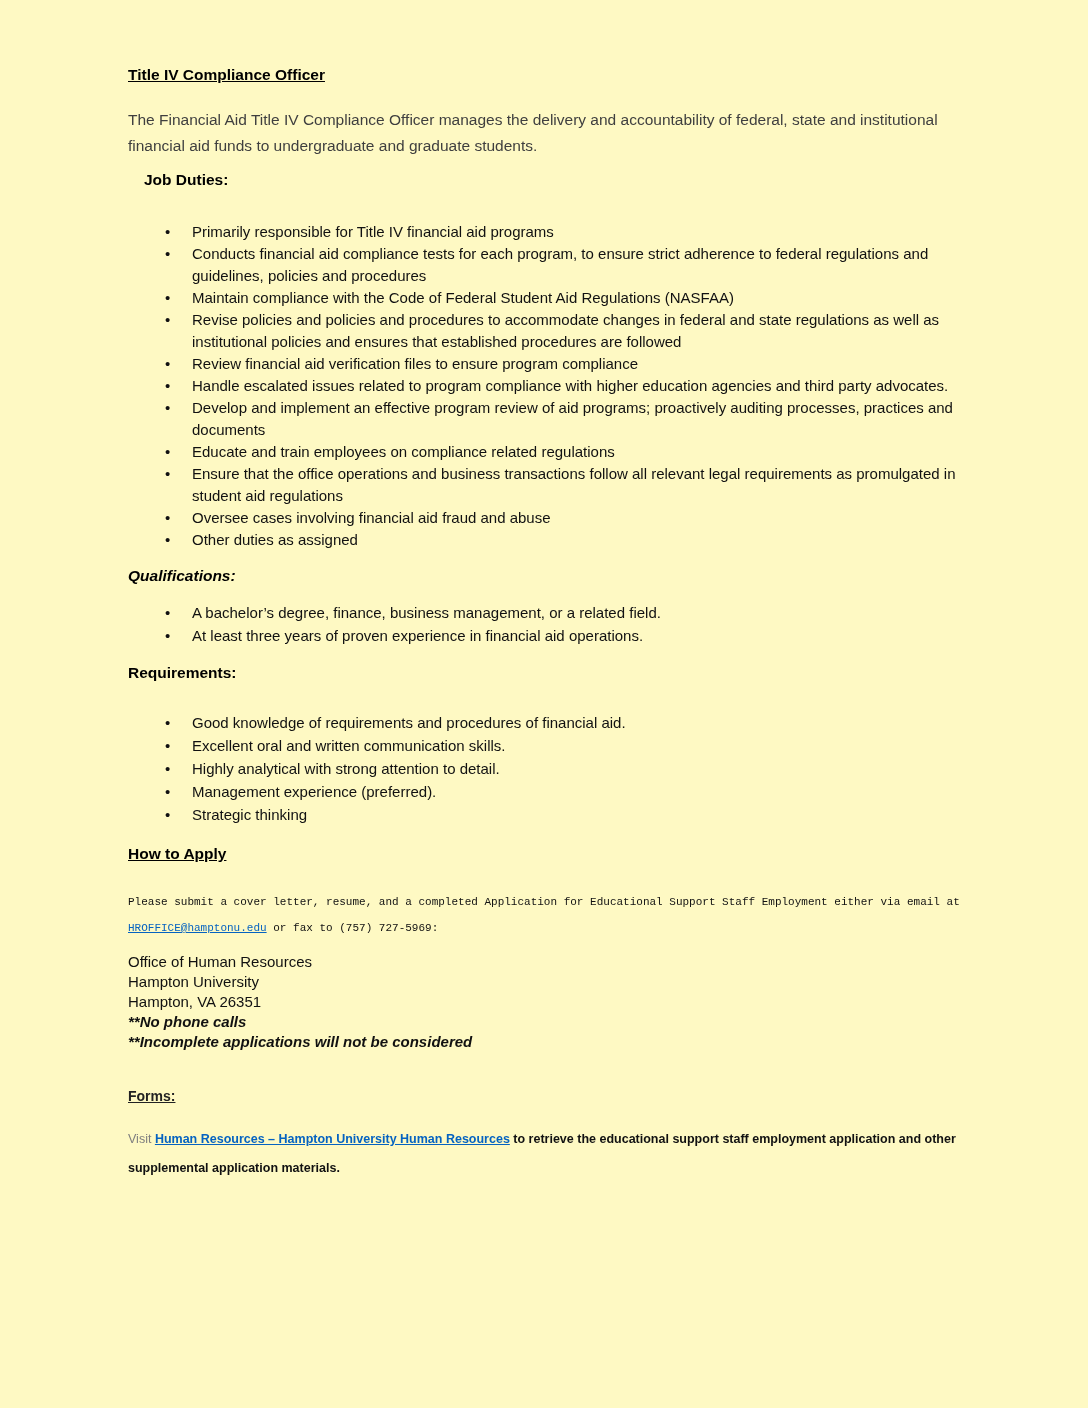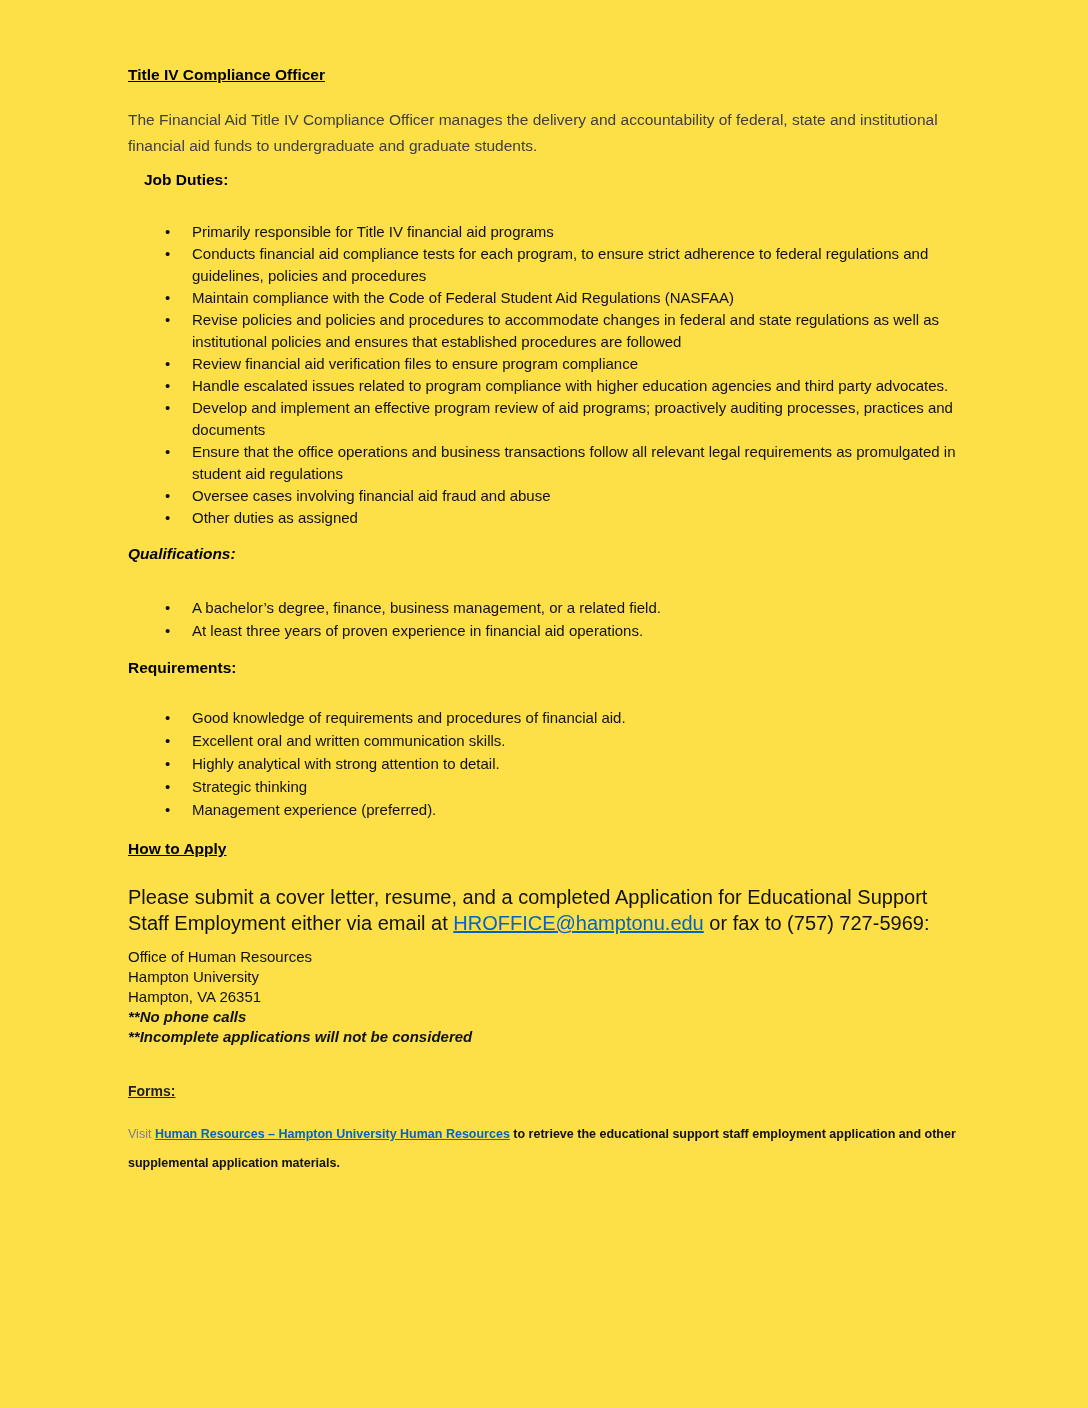--- a/index.html
+++ b/index.html
@@ -1,18 +1,18 @@
 <!DOCTYPE html>
 <html><head>
 <meta charset="utf-8">
 <style>
   html, body { margin:0; padding:0; background:#ffffff; }
   .page {
     width:1088px; height:1408px; box-sizing:border-box;
-    background:#fde047;
+    background:#fef9c3;
     padding:66px 128px 0 128px;
     font-family:"Liberation Sans","DejaVu Sans",sans-serif;
     color:#1a1a1a;
     overflow:hidden;
   }
   .doc-title {
     margin:0; font-size:15.5px; line-height:18px;
     font-weight:700; color:#000000; text-decoration:underline;
   }
   .intro {
@@ -24,31 +24,32 @@
   }
   .mt-jobduties { margin-top:12px;margin-left:16px; }
   .mt-qualifications { margin-top:16px;font-style:italic; }
   .mt-requirements { margin-top:17px; }
   .mt-howtoapply { margin-top:19px; text-decoration:underline; }
   ul.bullets {
     list-style:none; margin:0; padding:0 0 0 64px;
     font-size:15px; color:#111111; max-width:768px;
   }
   ul.duties-list { margin-top:32px; line-height:22px; }
-  ul.qual-list { margin-top:33px; line-height:23px; }
+  ul.qual-list { margin-top:16px; line-height:23px; }
   ul.req-list  { margin-top:29px; line-height:23px; }
   li.bullet { position:relative; }
   li.bullet::before {
     content:"\2022";
     position:absolute; left:-27px; top:0;
     color:#111111;
   }
   .apply-para {
-    margin:26px 0 0; font-size:20px; line-height:26px; color:#111111;
+    margin:26px 0 0; font-size:11px; line-height:26px; color:#111111;
     max-width:832px;
+    font-family:Liberation Mono, monospace;
   }
   a.link { color:#0563c1; text-decoration:underline; cursor:pointer; }
   .address-block { margin:11px 0 0; font-size:15px; line-height:20px; color:#111111; }
   .address-block p { margin:0; }
   .address-block p.note { font-weight:700; font-style:italic; }
   .forms-heading {
     margin:37px 0 0; font-size:14px; line-height:14px;
     font-weight:700; color:#222222; text-decoration:underline;
   }
   .forms-para {
@@ -69,38 +70,39 @@
 
   <h2 class="section-heading mt-jobduties">Job Duties:</h2>
   <ul class="bullets duties-list">
       <li class="bullet">Primarily responsible for Title IV financial aid programs</li>
       <li class="bullet">Conducts financial aid compliance tests for each program, to ensure strict adherence to federal regulations and guidelines, policies and procedures</li>
       <li class="bullet">Maintain compliance with the Code of Federal Student Aid Regulations (NASFAA)</li>
       <li class="bullet">Revise policies and policies and procedures to accommodate changes in federal and state regulations as well as institutional policies and ensures that established procedures are followed</li>
       <li class="bullet">Review financial aid verification files to ensure program compliance</li>
       <li class="bullet">Handle escalated issues related to program compliance with higher education agencies and third party advocates.</li>
       <li class="bullet">Develop and implement an effective program review of aid programs; proactively auditing processes, practices and documents</li>
+      <li class="bullet">Educate and train employees on compliance related regulations</li>
       <li class="bullet">Ensure that the office operations and business transactions follow all relevant legal requirements as promulgated in student aid regulations</li>
       <li class="bullet">Oversee cases involving financial aid fraud and abuse</li>
       <li class="bullet">Other duties as assigned</li>
     </ul>
 
   <h2 class="section-heading mt-qualifications">Qualifications:</h2>
   <ul class="bullets qual-list">
       <li class="bullet">A bachelor’s degree, finance, business management, or a related field.</li>
       <li class="bullet">At least three years of proven experience in financial aid operations.</li>
     </ul>
 
   <h2 class="section-heading mt-requirements">Requirements:</h2>
   <ul class="bullets req-list">
       <li class="bullet">Good knowledge of requirements and procedures of financial aid.</li>
       <li class="bullet">Excellent oral and written communication skills.</li>
       <li class="bullet">Highly analytical with strong attention to detail.</li>
+      <li class="bullet">Management experience (preferred).</li>
       <li class="bullet">Strategic thinking</li>
-      <li class="bullet">Management experience (preferred).</li>
     </ul>
 
   <h2 class="section-heading mt-howtoapply">How to Apply</h2>
 
   <p class="apply-para"><span>Please submit a cover letter, resume, and a completed Application for Educational Support Staff Employment either via email at </span><a class="link">HROFFICE@hamptonu.edu</a><span> or fax to (757) 727-5969:</span></p>
 
   <div class="address-block">
     <p>Office of Human Resources</p>
     <p>Hampton University</p>
     <p>Hampton, VA 26351</p>

